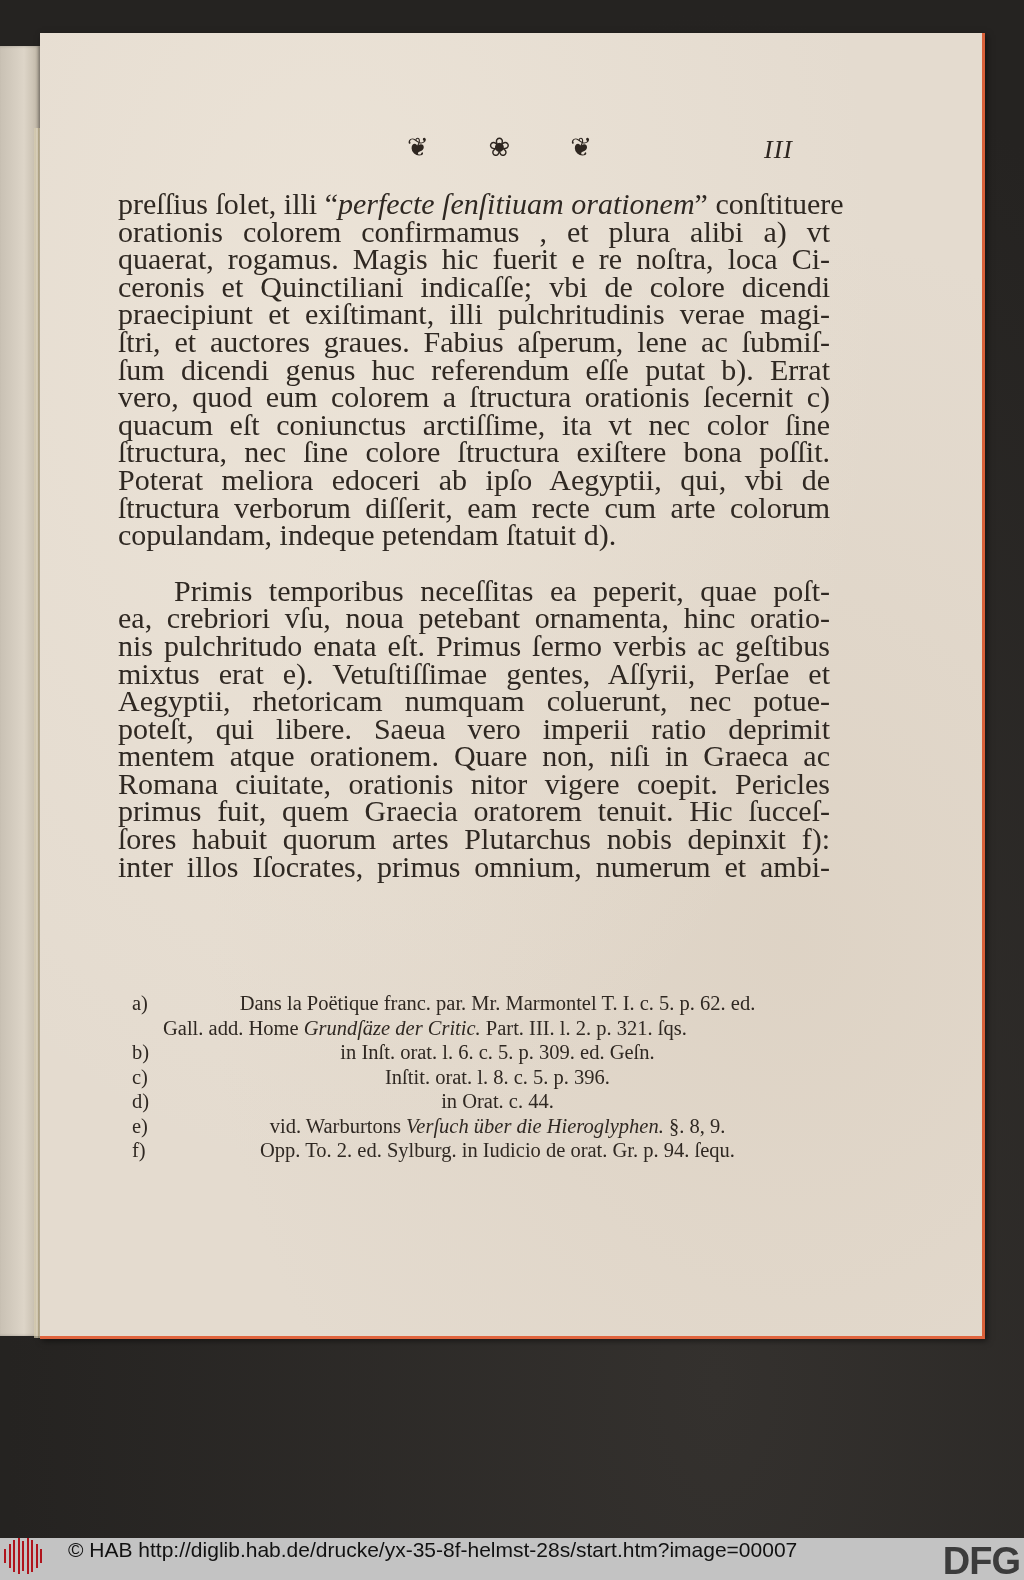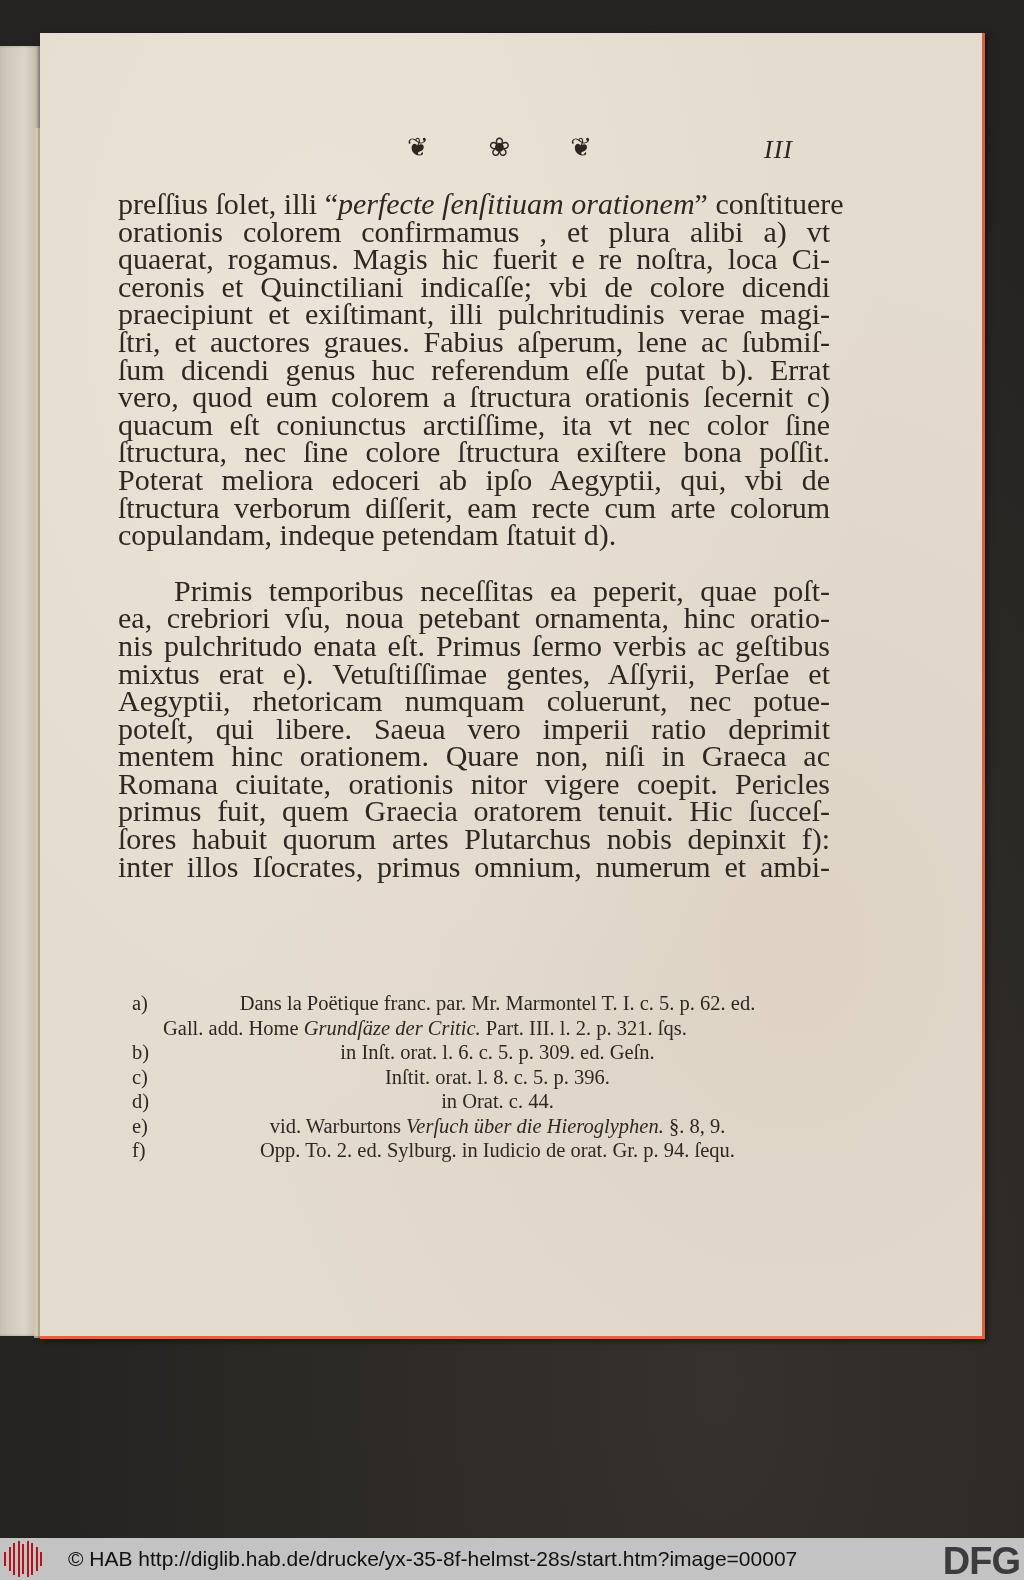--- a/index.html
+++ b/index.html
@@ -69,21 +69,21 @@
       color: #2f2822; font-size: 20.5px; line-height: 24.5px;
     }
     .fn { display: flex; white-space: nowrap; }
     .fn-key { width: 31px; flex: none; }
     .fn-body { flex: 1; text-align: center; }
     .fn-cont { padding-left: 31px; white-space: nowrap; }
     em { font-style: italic; }
     .footer {
       position: absolute; left: 0; top: 1538px; width: 1024px; height: 42px;
       background: #c3c3c3;
-      display: flex; align-items: center;
+      display: flex; 
       font-family: "Liberation Sans", "DejaVu Sans", sans-serif;
     }
     .hab-logo {
       width: 38px; height: 36px; margin-left: 4px; margin-right: 26px;
       display: flex; align-items: center; justify-content: space-between;
     }
     .hab-logo span { display: block; width: 2px; background: #b0141c; }
     .footer-text { font-size: 21px; color: #111; white-space: nowrap; }
     .dfg-logo {
       position: absolute; right: 4px; top: 2px;
@@ -124,21 +124,21 @@
         <span class="line last"><span>copulandam, indeque petendam ſtatuit d).</span></span>
       </div>
       <div class="para-gap"></div>
       <div>
         <span class="line indent"><span>Primis temporibus neceſſitas ea peperit, quae poſt-</span></span>
         <span class="line"><span>ea, crebriori vſu, noua petebant ornamenta, hinc oratio-</span></span>
         <span class="line"><span>nis pulchritudo enata eſt. Primus ſermo verbis ac geſtibus</span></span>
         <span class="line"><span>mixtus erat e). Vetuſtiſſimae gentes, Aſſyrii, Perſae et</span></span>
         <span class="line"><span>Aegyptii, rhetoricam numquam coluerunt, nec potue-</span></span>
         <span class="line"><span>poteſt, qui libere. Saeua vero imperii ratio deprimit</span></span>
-        <span class="line"><span>mentem hinc orationem. Quare non, niſi in Graeca ac</span></span>
+        <span class="line"><span>mentem atque orationem. Quare non, niſi in Graeca ac</span></span>
         <span class="line"><span>Romana ciuitate, orationis nitor vigere coepit. Pericles</span></span>
         <span class="line"><span>primus fuit, quem Graecia oratorem tenuit. Hic ſucceſ-</span></span>
         <span class="line"><span>ſores habuit quorum artes Plutarchus nobis depinxit f):</span></span>
         <span class="line"><span>inter illos Iſocrates, primus omnium, numerum et ambi-</span></span>
       </div>
     </div>
 
 
   <div class="footnotes" id="footnotes">
       <div>

